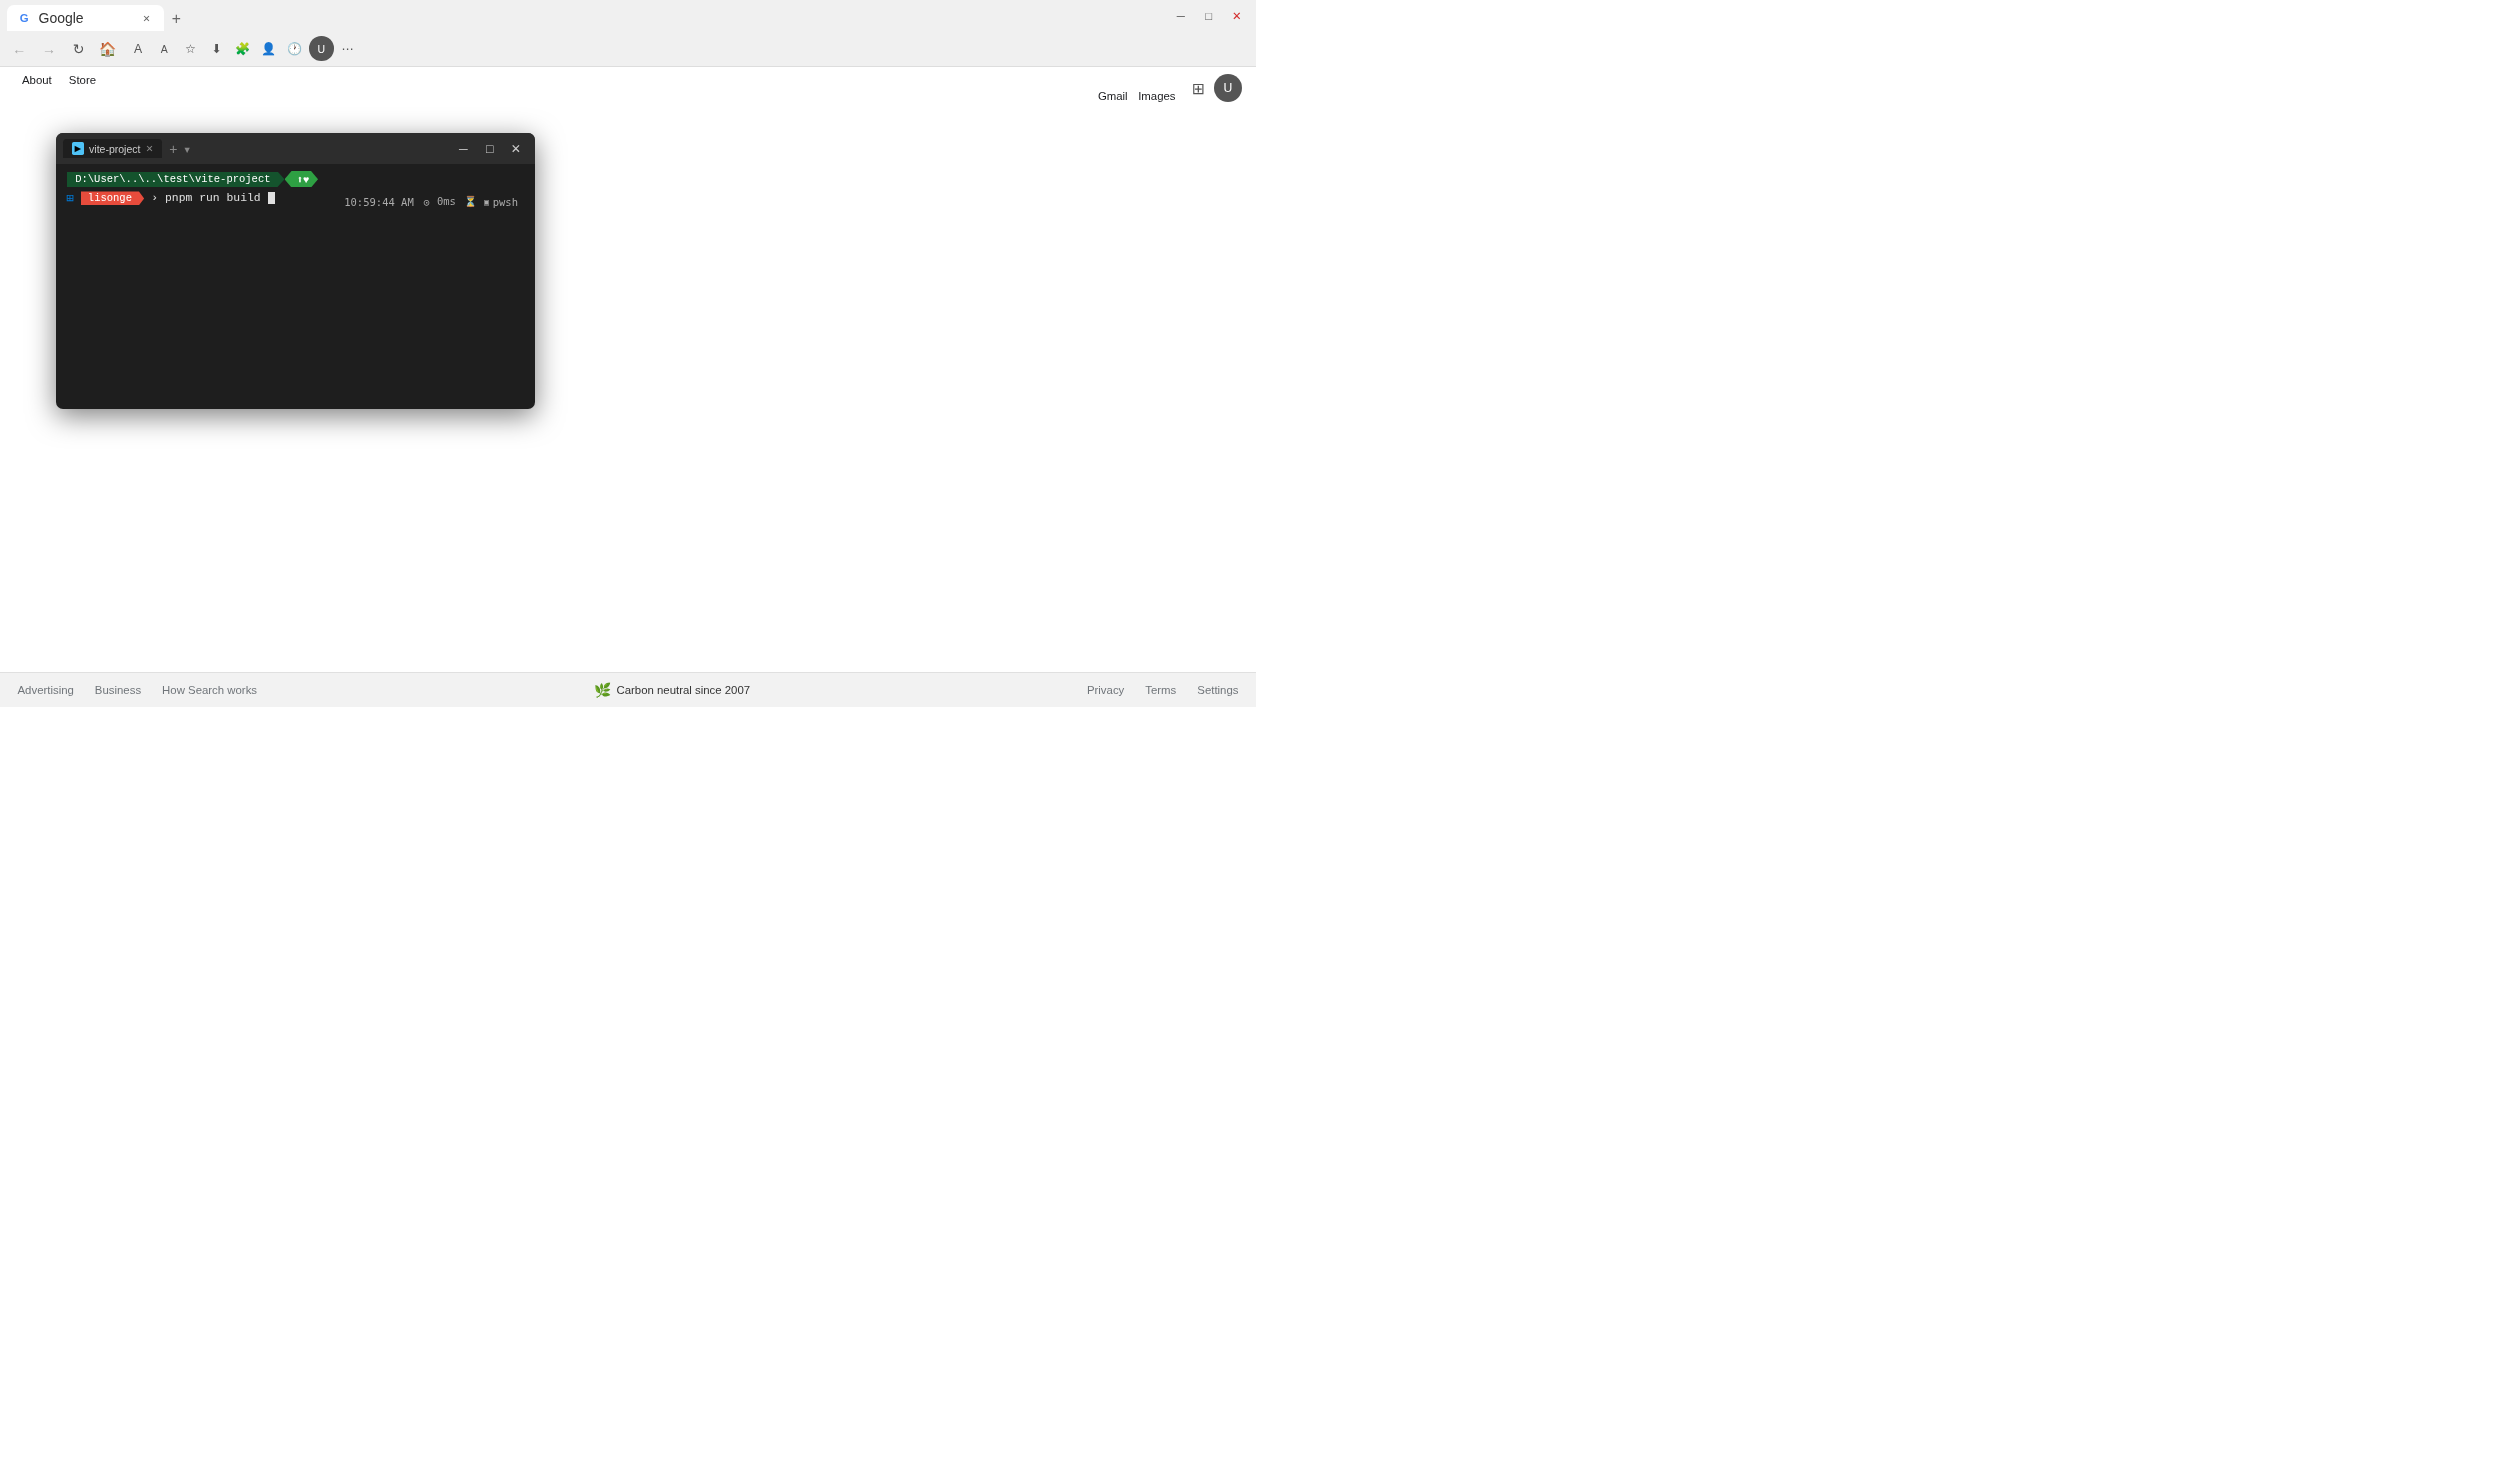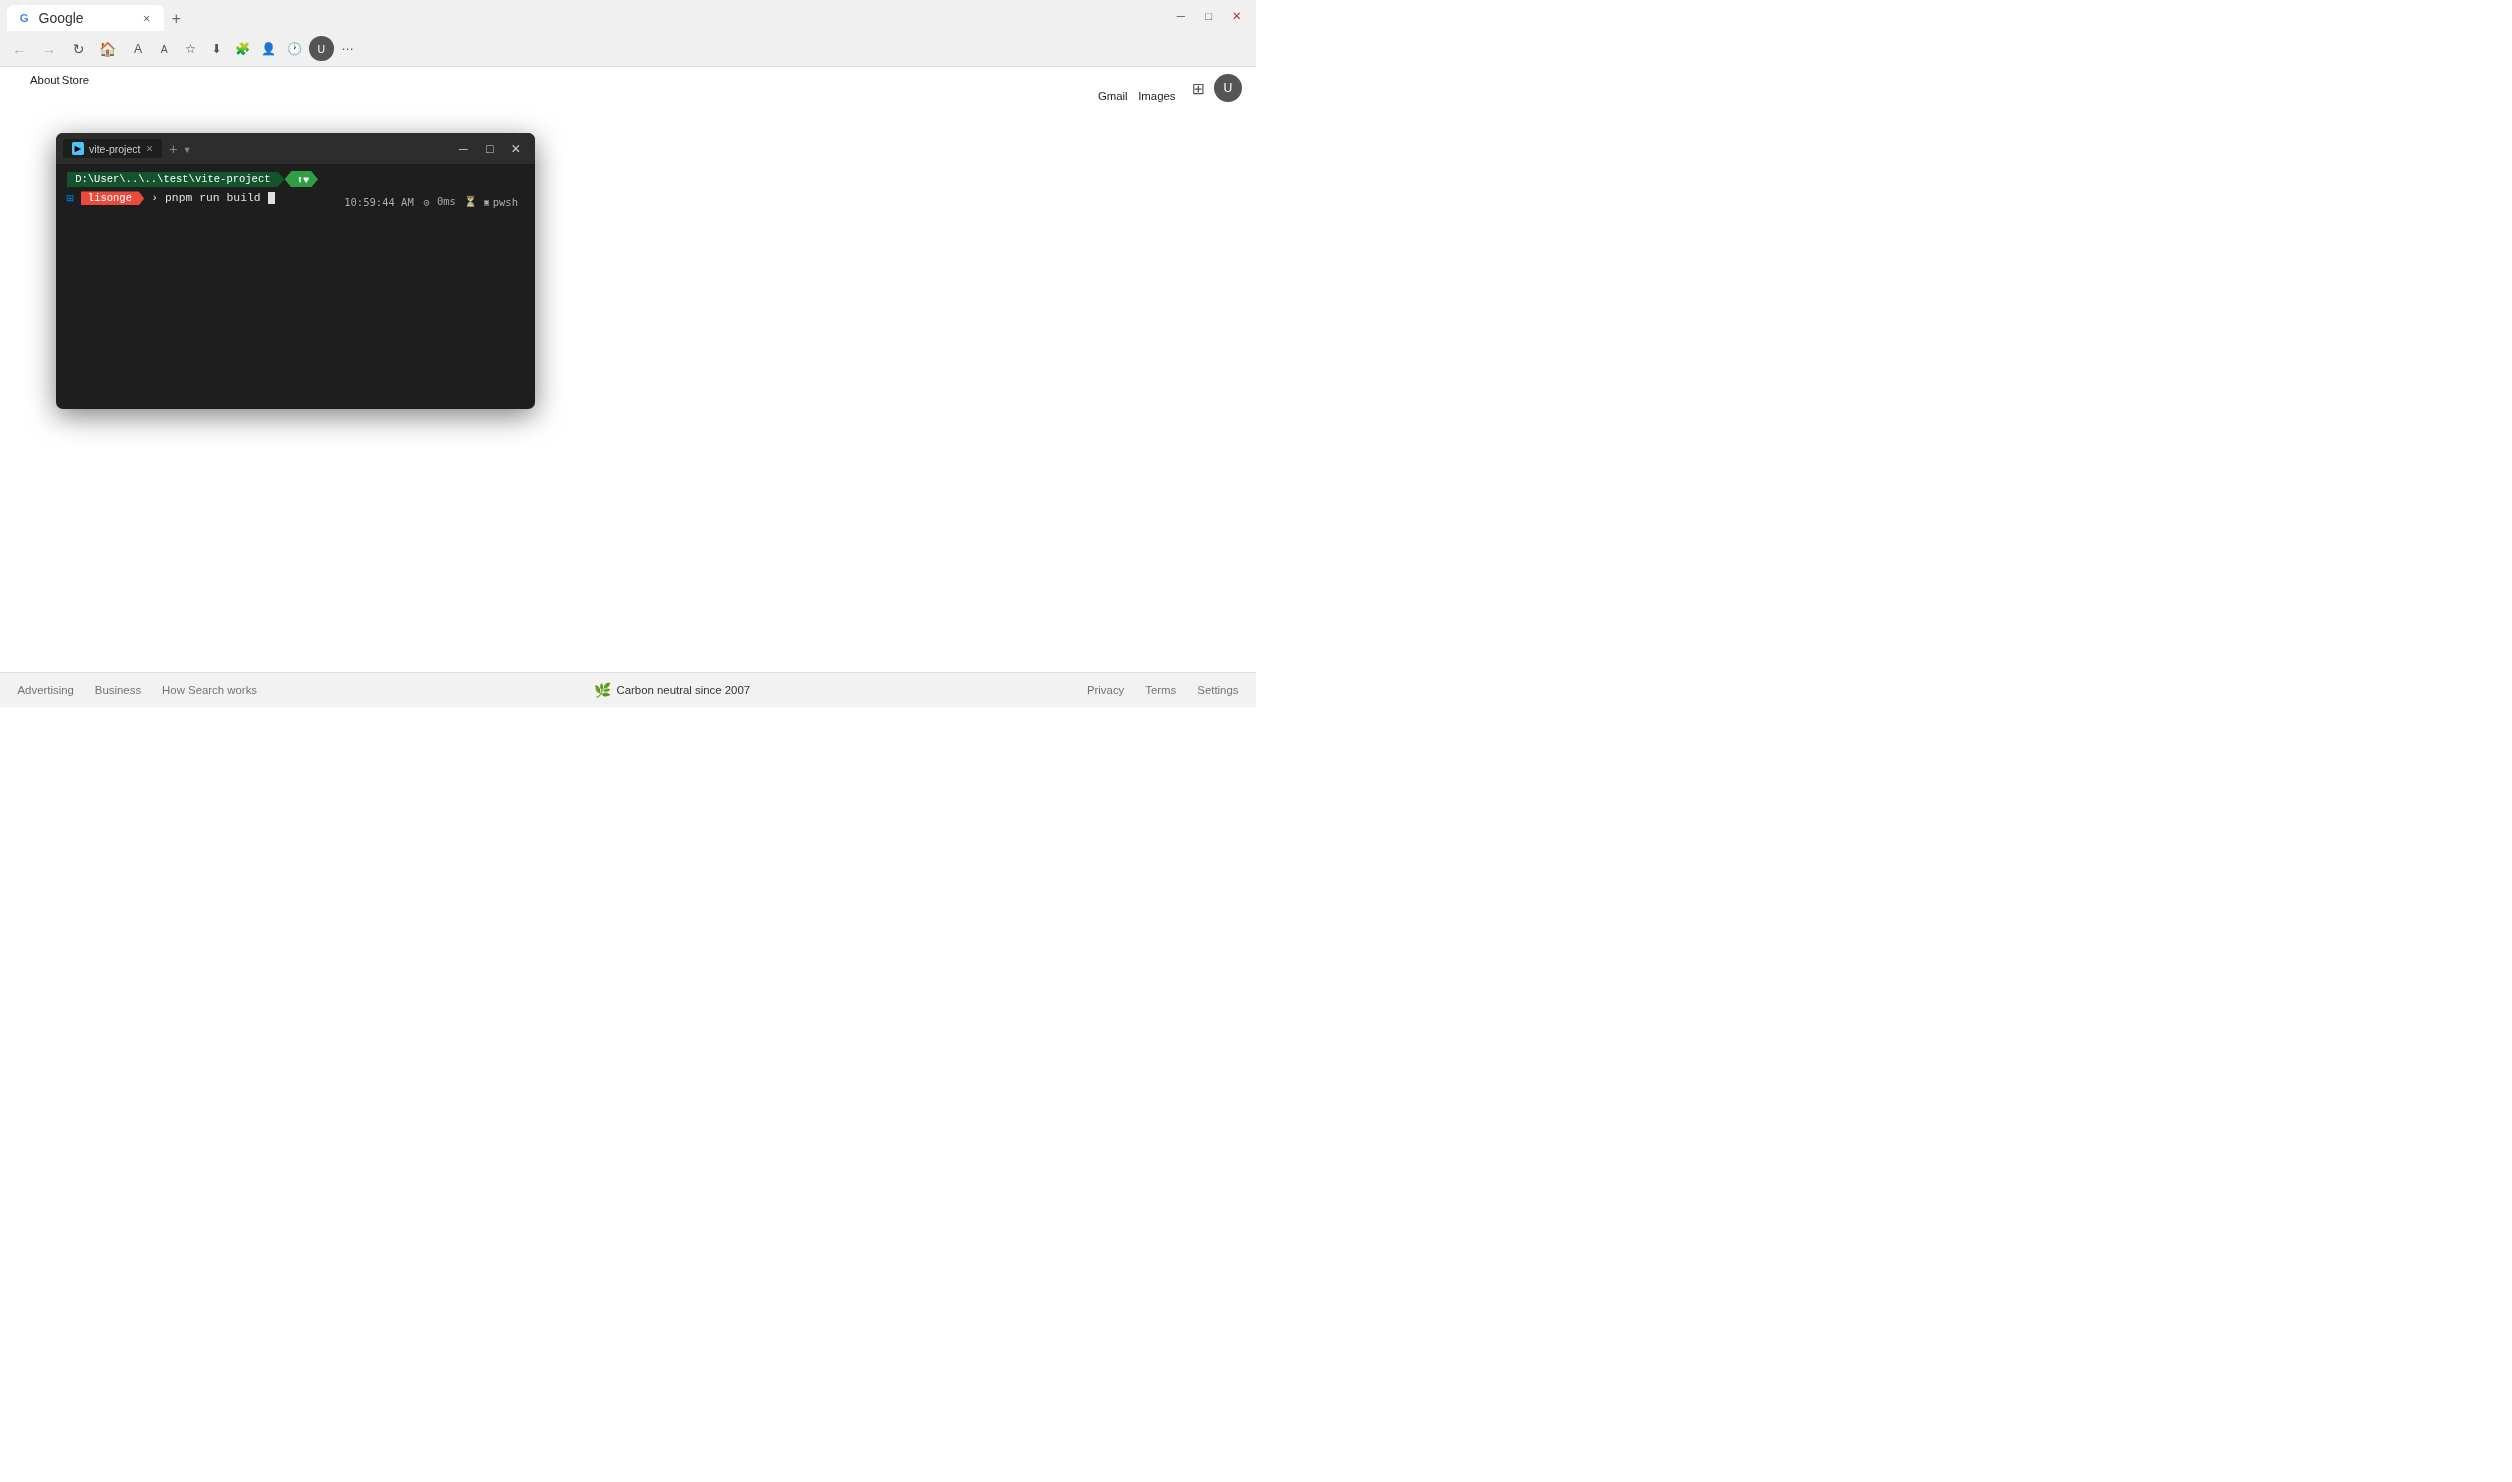--- a/index.html
+++ b/index.html
@@ -240,23 +240,23 @@
     .footer-link {
       font-size: 11.4px;
       color: #70757a;
       cursor: pointer;
     }
 
     
     .google-left-nav {
       position: absolute;
       top: 7px;
-      left: 30px;
-      display: flex;
-      gap: 2px;
+      left: 22px;
+      display: flex;
+      gap: 17px;
     }
 
     
     .terminal-overlay {
       position: absolute;
       top: 66px;
       left: 56px;
       width: 479px;
       height: 276px;
       background: #1e1e1e;

